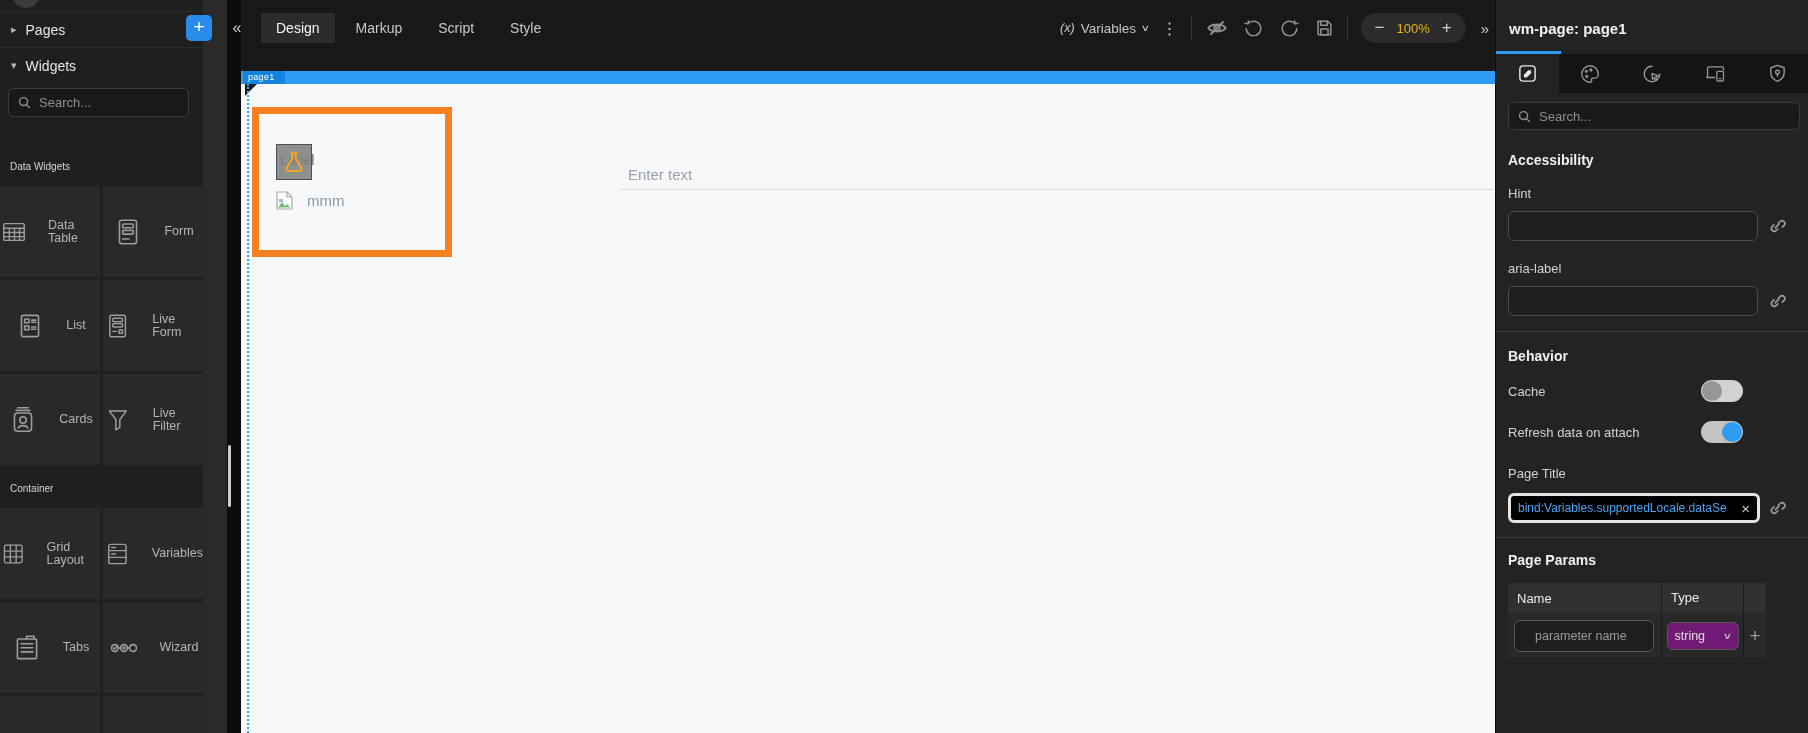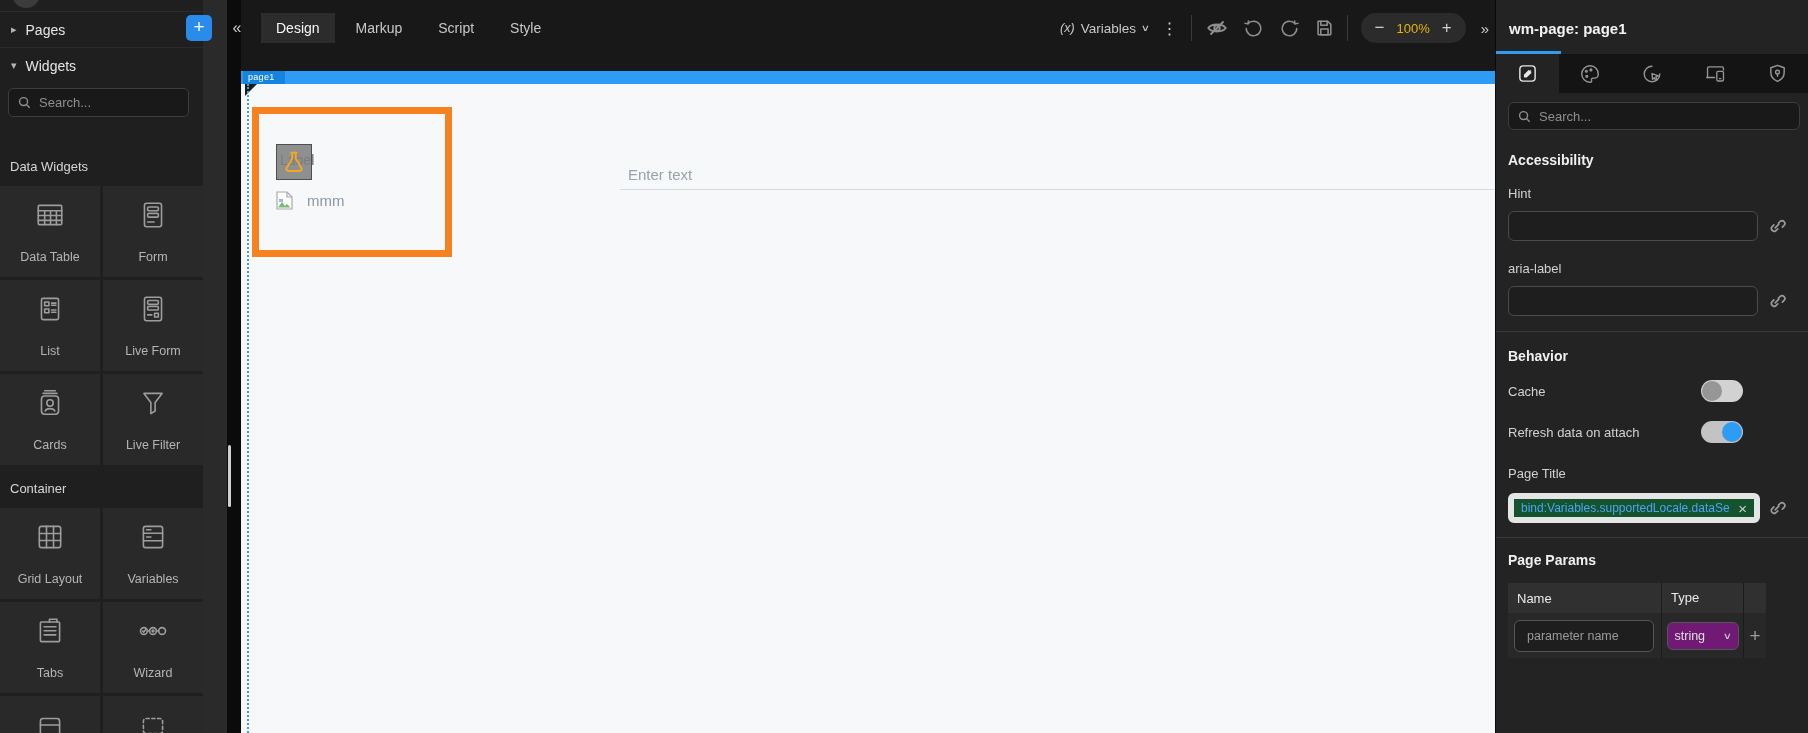--- a/index.html
+++ b/index.html
@@ -16,23 +16,23 @@
   .side-row .rowlbl{font-size:14px;color:#e6e6e6}
   #pages-add{position:absolute;left:186px;top:15px;width:26px;height:26px;border-radius:5px;background:#2a8cea;
     color:#fff;font-size:19px;line-height:24px;text-align:center;z-index:5}
   .searchbox{display:flex;align-items:center;gap:8px;background:#191919;border:1px solid #3d3d3d;border-radius:5px;
     padding:0 9px;color:#8f8f8f}
   #side-search{position:absolute;left:8px;top:88px;width:181px;height:29px}
   .searchbox input{flex:1;background:transparent;border:none;outline:none;color:#cfcfcf;font-size:13px;
     font-family:"Liberation Sans",sans-serif;min-width:0}
   .searchbox input::placeholder{color:#8f8f8f}
   .sec-label{position:absolute;left:0;width:203px;height:36px;display:flex;align-items:center;padding-left:10px;
-    font-size:13px;color:#d6d6d6;background:#1f1f1f}
+    font-size:10px;color:#d6d6d6;background:#1f1f1f}
   .wgrid{position:absolute;left:0;width:203px;display:grid;grid-template-columns:100px 100px;gap:3px}
-  .tile{background:#292929;height:91px;display:flex;flex-direction:column;align-items:center;justify-content:center;gap:20px}
+  .tile{background:#292929;height:91px;display:flex;flex-direction:row;align-items:center;justify-content:center;gap:20px}
   .tile svg{stroke:#9d9d9d;fill:none;stroke-width:1.5;stroke-linecap:round;stroke-linejoin:round}
   .tile .lbl{font-size:12.5px;color:#b5b5b5;line-height:1}
   #grid-partial .tile{height:91px;justify-content:flex-start;padding-top:14px}
 
   
   #strip-light{position:absolute;left:203px;top:0;width:24px;height:733px;background:#2a2a2a}
   #strip-dark{position:absolute;left:227px;top:0;width:14px;height:733px;background:#0b0b0b}
   #collapse-btn{position:absolute;left:226px;top:16px;width:22px;height:24px;color:#cfcfcf;font-size:16px;
     display:flex;align-items:center;justify-content:center;z-index:6}
   #strip-handle{position:absolute;left:228px;top:445px;width:3px;height:62px;background:#cfcfcf;border-radius:2px;z-index:6}
@@ -87,36 +87,36 @@
   .flabel{position:absolute;left:12px;font-size:13px;color:#d2d2d2}
   .inp{position:absolute;left:12px;width:250px;height:30px;background:#1e1e1e;border:1px solid #4a4a4a;border-radius:6px;
     color:#ddd;font-size:13px;padding:0 8px;font-family:"Liberation Sans",sans-serif;outline:none}
   .linkic{position:absolute;left:272px;width:18px;height:18px}
   .linkic svg{stroke:#9a9a9a;fill:none;stroke-width:1.5;stroke-linecap:round;stroke-linejoin:round}
   .hdiv{position:absolute;left:0;width:313px;height:1px;background:#3a3a3a}
   .toggle{position:absolute;left:205px;width:42px;height:22px;border-radius:11px;background:#d2d2d2}
   .toggle .knob{position:absolute;left:1px;top:1px;width:20px;height:20px;border-radius:50%;background:#969696}
   .toggle.on{background:#c3c3c3}
   .toggle.on .knob{left:21px;background:#2d9cf4}
-  #bind-box{position:absolute;left:12px;top:493px;width:252px;height:30px;background:#14532d;border:6px solid #e5e5e5;
+  #bind-box{position:absolute;left:12px;top:493px;width:252px;height:30px;background:#000000;border:3px solid #e5e5e5;
     border-radius:6px;display:flex;align-items:center;padding:0 7px;gap:5px}
   #bind-box .bindtxt{flex:1;font-size:12px;color:#4da3f5;white-space:nowrap;overflow:hidden}
   #bind-box .clear{font-size:15px;color:#cfcfcf}
   #param-table{position:absolute;left:12px;top:583px;width:258px}
   #pt-head{display:flex;height:30px;background:#303030;align-items:center}
   #pt-head .hc{font-size:13px;font-weight:normal;color:#eaeaea;padding-left:9px}
   #pt-head .hc1{width:153px}
   #pt-head .hc2{width:82px;border-left:1px solid #1b1b1b;height:30px;line-height:30px}
   #pt-head .hc3{width:23px;border-left:1px solid #1b1b1b;height:30px}
   #pt-body{display:flex;height:45px;background:#282828;align-items:center}
   #pt-body .bc1{width:153px;padding-left:6px}
   #pt-body .bc2{width:82px;border-left:1px solid #1b1b1b;height:45px;display:flex;align-items:center;justify-content:center}
   #pt-body .bc3{width:23px;border-left:1px solid #1b1b1b;height:45px;display:flex;align-items:center;justify-content:center}
   #param-input{width:140px;height:32px;background:#1e1e1e;border:1px solid #565656;border-radius:6px;color:#f97316;
-    font-size:12.5px;padding:0 12px;outline:none;font-family:"Liberation Sans",sans-serif}
+    font-size:12.5px;padding:0 20px;outline:none;font-family:"Liberation Sans",sans-serif}
   #param-input::placeholder{color:#9a9a9a}
   #type-select{width:72px;height:28px;background:#701a75;border:1px solid #565656;border-radius:6px;color:#e0e0e0;
     font-size:12.5px;display:flex;align-items:center;justify-content:space-between;padding:0 7px}
   #type-select .chev{color:#cfcfcf}
   #param-add{font-size:19px;color:#9a9a9a;line-height:1}
   input::placeholder{color:#8f8f8f}
 </style>
 </head>
 <body>
 

